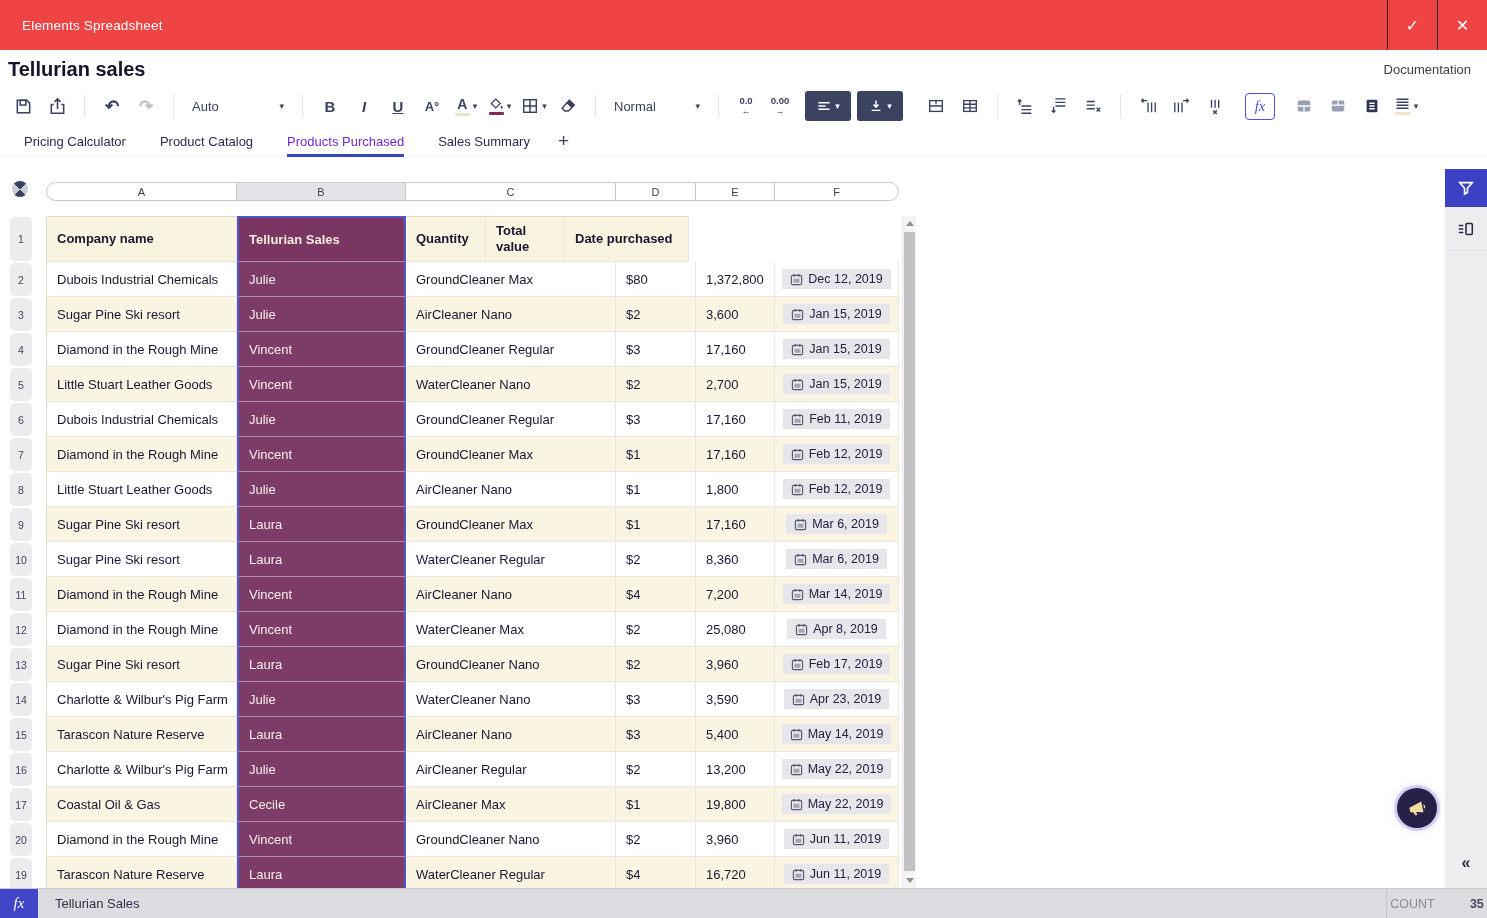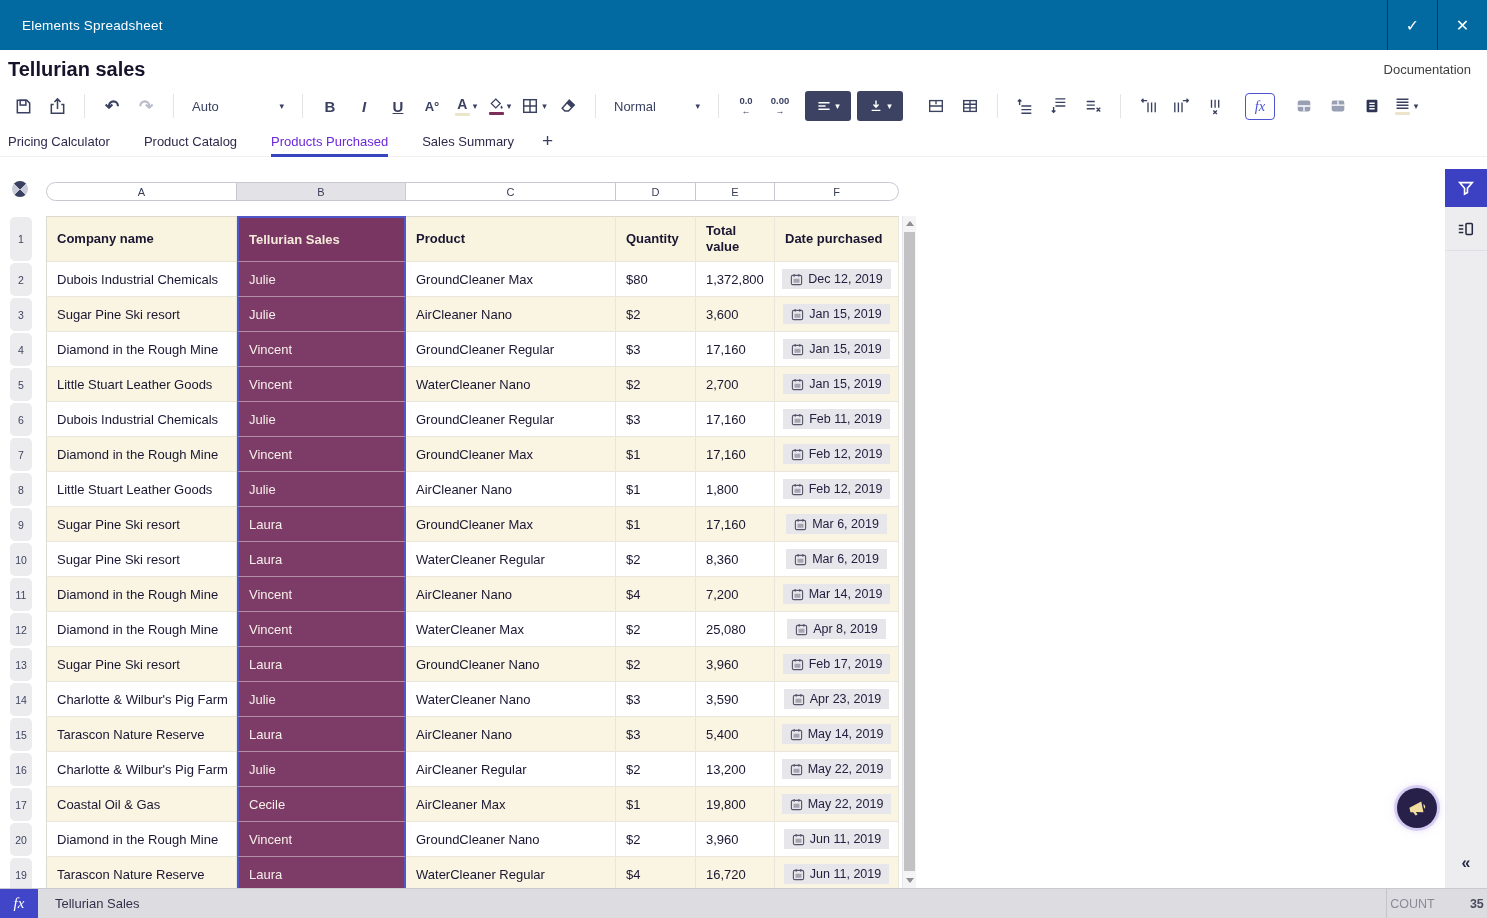--- a/index.html
+++ b/index.html
@@ -1,21 +1,21 @@
 <!DOCTYPE html>
 <html><head>
 <meta charset="utf-8">
 <style>
   * { margin:0; padding:0; box-sizing:border-box; }
   html,body { width:1487px; height:918px; overflow:hidden; background:#fff;
     font-family:"Liberation Sans", sans-serif; }
   .app { position:relative; width:1487px; height:918px; background:#fff; overflow:hidden; }
 
   
-  .topbar { position:absolute; top:0; left:0; right:0; height:50px; background:#0369a1;
+  .topbar { position:absolute; top:0; left:0; right:0; height:50px; background:#ef4444;
     display:flex; align-items:center; color:#fff; }
   .topbar-title { padding-left:22px; font-size:13.5px; font-weight:500; letter-spacing:.2px; flex:1; }
   .topbar-btn { width:50px; height:50px; display:flex; align-items:center; justify-content:center;
     border-left:1px solid #2c2c2c; color:#fff; font-size:16px; cursor:pointer; }
 
   
   .doc-header { position:absolute; top:50px; left:0; right:0; height:38px; display:flex;
     align-items:center; padding:0 16px 0 8px; }
   .doc-title { flex:1; font-size:20px; font-weight:600; color:#17132b; }
   .doc-link { font-size:13px; color:#404040; cursor:pointer; }
@@ -41,21 +41,21 @@
   .tb-dark .caret { color:#fff; }
   .tb-fx { border:1.5px solid #4d54d1; border-radius:4px; width:30px; height:27px;
     color:#4d54d1; font-family:"Liberation Serif", serif; font-style:italic; font-size:14.5px; }
   .dec-num { font-size:9.5px; font-weight:700; }
   .dec-arrow { font-size:9px; }
   .gray-ic { color:#9aa0b4; }
   .disabled { color:#b9bdc9; }
 
   
   .tabs { position:absolute; top:126px; left:0; right:0; height:31px; display:flex;
-    align-items:center; gap:34px; padding-left:8px; border-bottom:1px solid #f0f0f2; }
+    align-items:center; gap:34px; padding-left:24px; border-bottom:1px solid #f0f0f2; }
   .tab { font-size:13px; color:#2e2a4d; cursor:pointer; position:relative; height:31px;
     display:flex; align-items:center; }
   .tab.active { color:#6d28d9; }
   .tab.active::after { content:""; position:absolute; left:0; right:0; bottom:0; height:3px; background:#3845c0; }
   .tab-add { font-size:19px; color:#3a4160; cursor:pointer; margin-left:-6px; }
 
   
   .grid-area { position:absolute; top:178px; left:0; right:42px; bottom:30px; overflow:hidden; background:#fff; }
   .select-all { position:absolute; left:12px; top:3px; width:16px; height:16px; border-radius:50%;
     background:conic-gradient(from -45deg, #3a4160 0 25%, #c9ccd8 0 50%, #3a4160 0 75%, #c9ccd8 0);
@@ -350,21 +350,20 @@
       <div class="letter lw-d">D</div>
       <div class="letter lw-e">E</div>
       <div class="letter lw-f">F</div>
     </div>
 
     <div class="sheet">
       <div class="grid-row header cream">
         <div class="rownum">1</div>
         <div class="cell col-a">Company name</div>
         <div class="cell col-b">Tellurian Sales</div>
-        <div class="cell col-c">Product</div>
         <div class="cell col-d">Quantity</div>
         <div class="cell col-e">Total value</div>
         <div class="cell col-f" style="justify-content:flex-start">Date purchased</div>
       </div>
       <div id="sheet-rows">
           <div class="grid-row">
             <div class="rownum">2</div>
             <div class="cell col-a">Dubois Industrial Chemicals</div>
             <div class="cell col-b">Julie</div>
             <div class="cell col-c">GroundCleaner Max</div>

